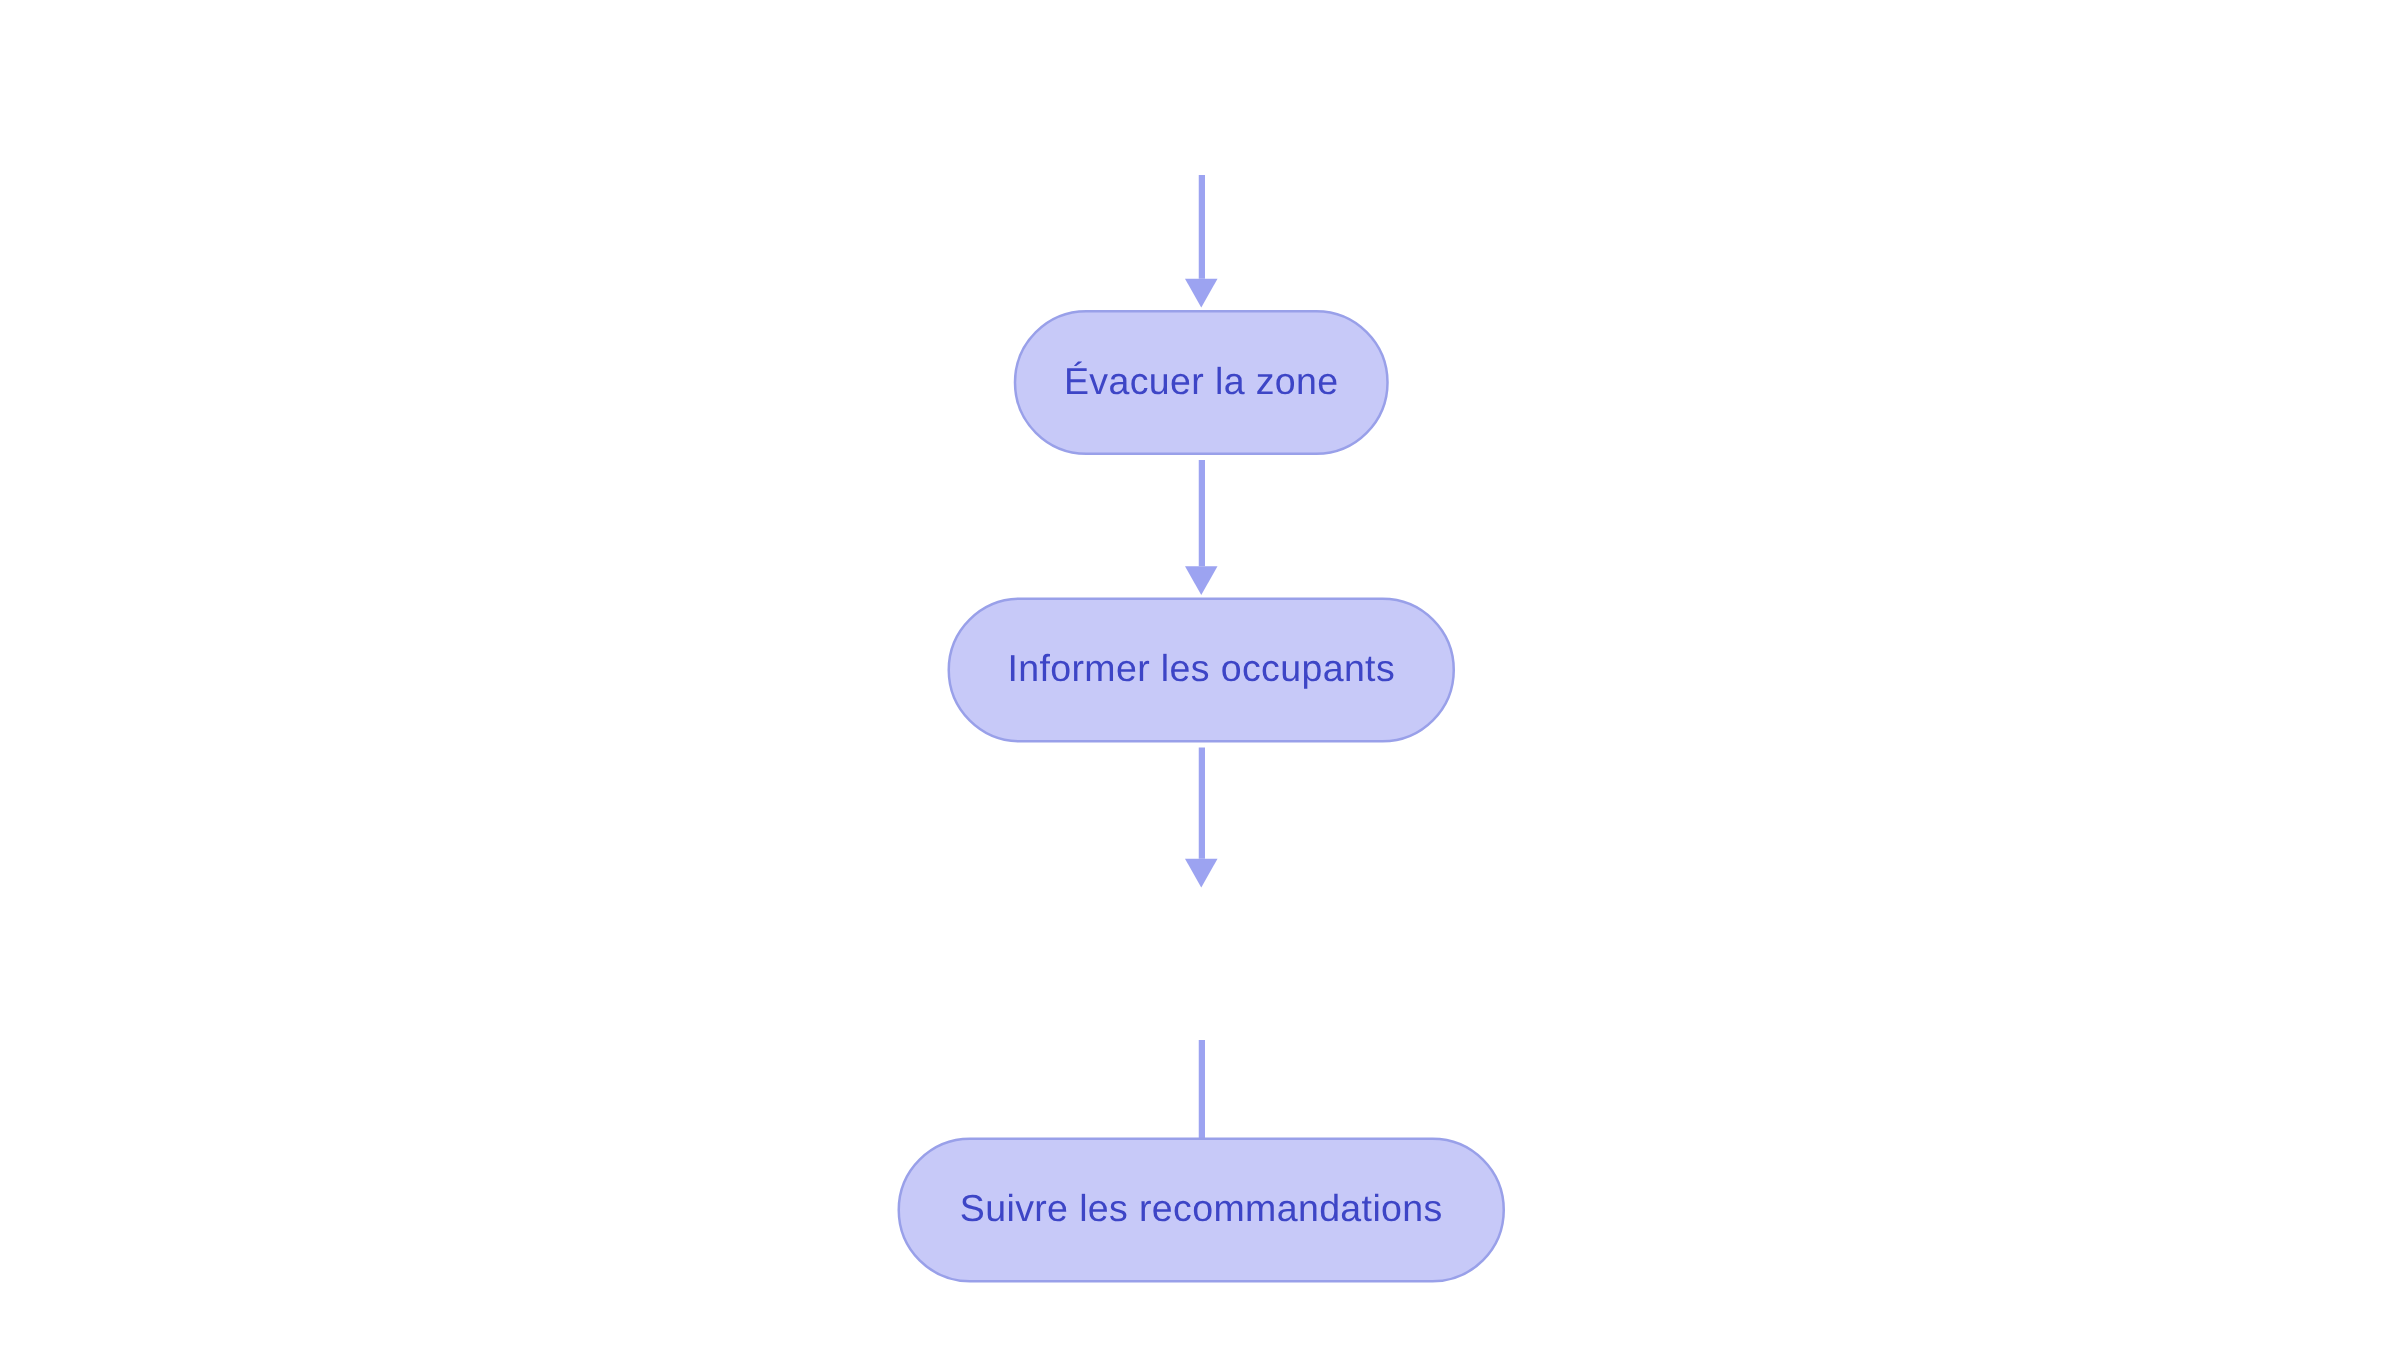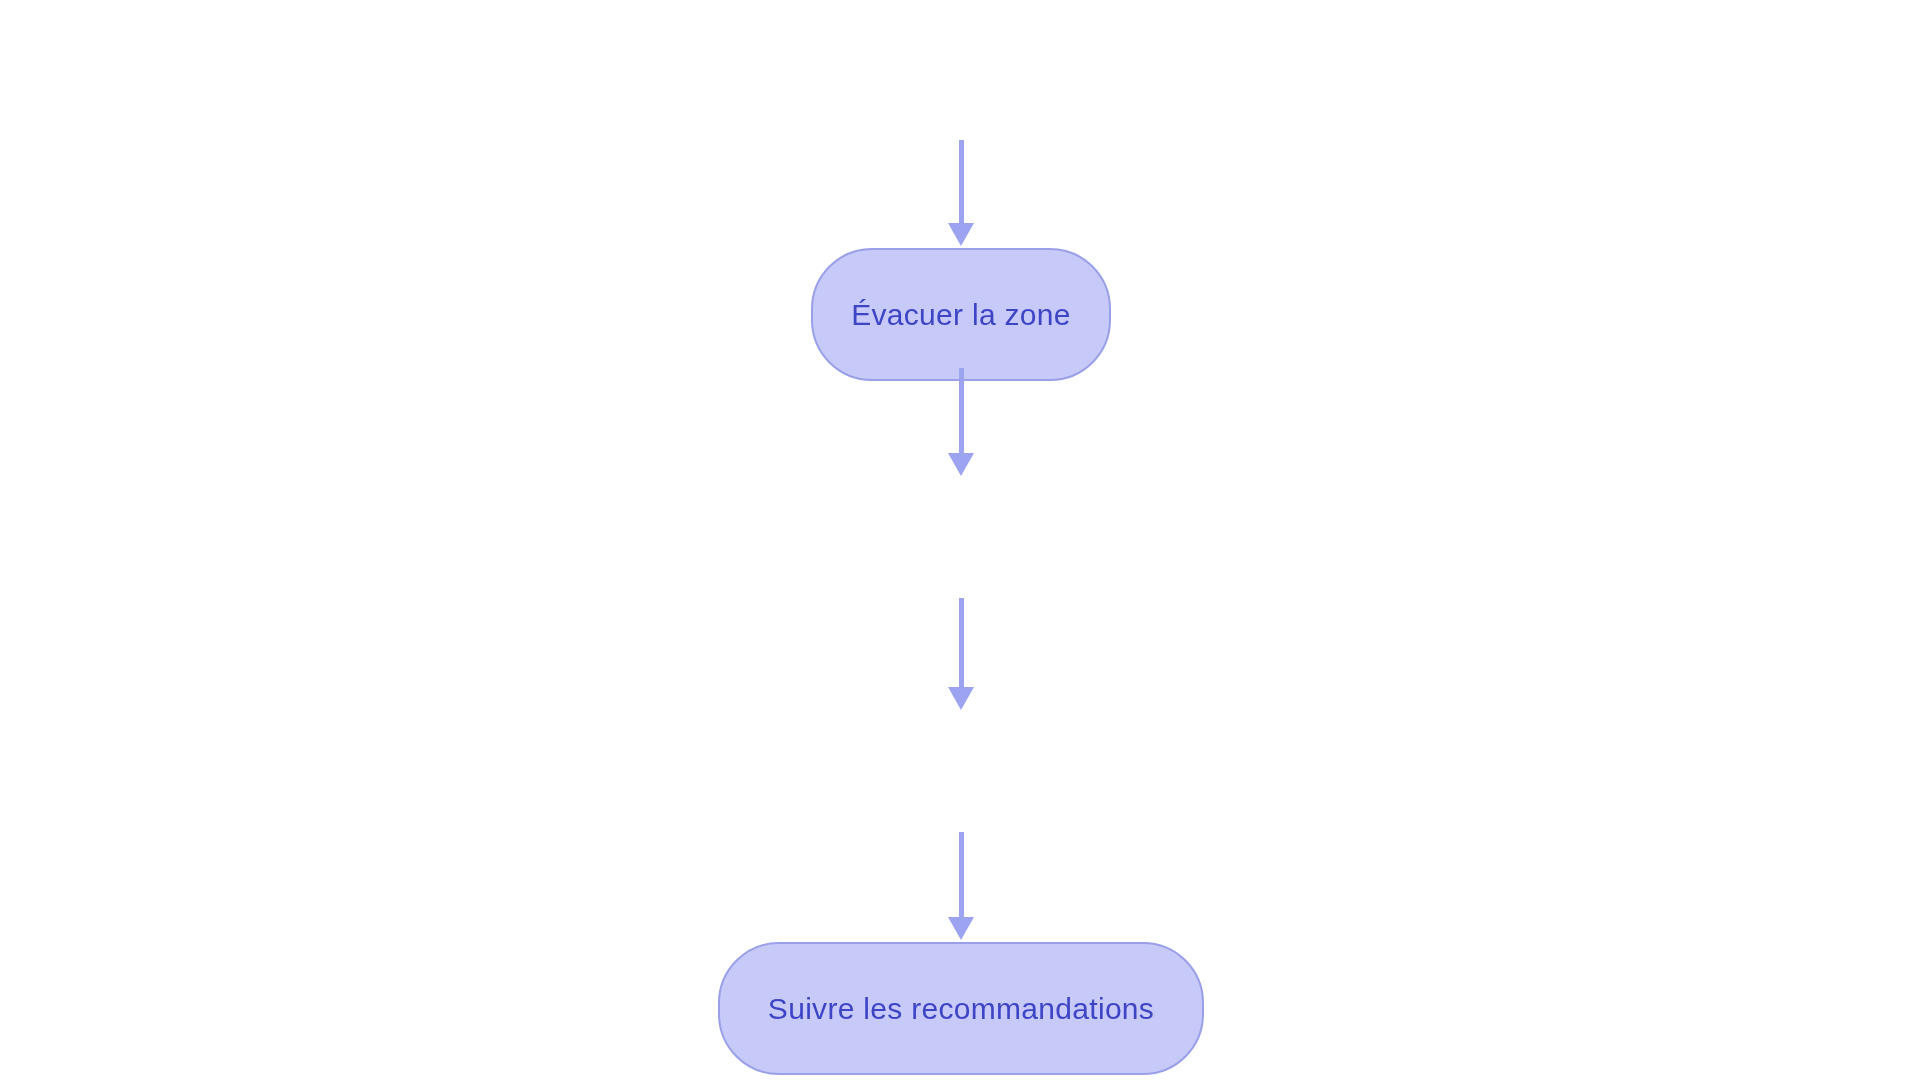--- a/index.html
+++ b/index.html
@@ -19,37 +19,37 @@
   }
   .canvas {
     position: relative;
     width: 1920px;
     height: 1083px;
   }
   .flow-node {
     position: absolute;
     left: 961px;
     transform: translateX(-50%);
-    height: 133px;
+    height: 116px;
     border-radius: 61px;
     background: var(--node-fill);
     border: 2px solid var(--node-border);
     display: flex;
     align-items: center;
     justify-content: center;
     color: var(--node-text);
     font-size: 30px;
     letter-spacing: 0.3px;
     white-space: nowrap;
   }
   .n1 { top: 18px;  width: 368px; height: 122px; }
   .n2 { top: 248px; width: 300px; }
   .n3 { top: 478px; width: 406px; }
   .n4 { top: 712px; width: 570px; }
-  .n5 { top: 942px; width: 486px; text-align: right; }
+  .n5 { top: 910px; width: 486px; text-align: right; }
 
   .flow-arrow {
     position: absolute;
     left: 961px;
     transform: translateX(-50%);
     display: flex;
     flex-direction: column;
     align-items: center;
   }
   .a1 { top: 140px; height: 106px; }
@@ -82,20 +82,23 @@
 
   <div class="flow-node n2">
     <span>Évacuer la zone</span>
   </div>
 
   <div class="flow-arrow a2">
     <div class="shaft"></div>
     <div class="head"></div>
   </div>
 
+  <div class="flow-node n3">
+    <span>Informer les occupants</span>
+  </div>
 
   <div class="flow-arrow a3">
     <div class="shaft"></div>
     <div class="head"></div>
   </div>
 
 
   <div class="flow-arrow a4">
     <div class="shaft"></div>
     <div class="head"></div>

